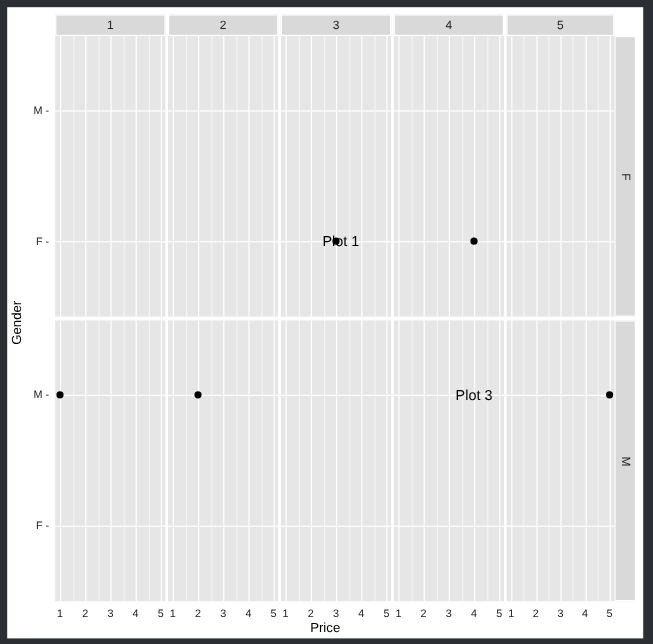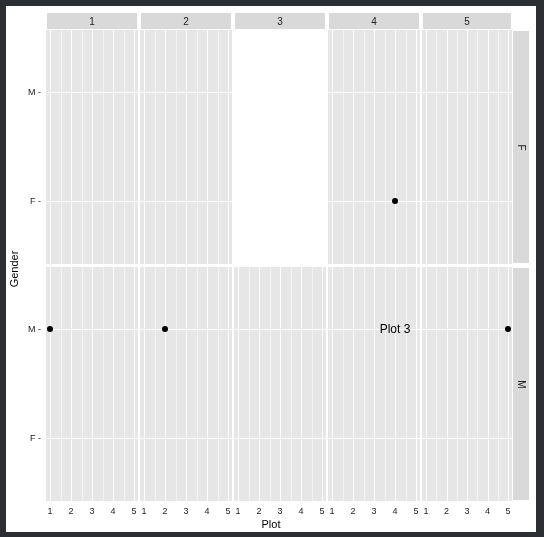--- a/index.html
+++ b/index.html
@@ -28,21 +28,21 @@
   .panel-gap-h{position:absolute;height:3px;background:#fff}
   .point{position:absolute;width:6px;height:6px;border-radius:50%;background:#000;transform:translate(-50%,-50%)}
   .annot{position:absolute;font-size:12px;color:#000;transform:translate(-50%,-50%);white-space:nowrap}
 </style>
 </head>
 <body>
 
 <div class="stage">
   <div class="plot-frame">
 
-    <div class="axis-title-x">Plot</div>
+    <div class="axis-title-x">Price</div>
     <div class="axis-title-y">
         <span>Gender</span>
       </div>
 
     <div class="strip-top" style="left:40px;width:92px">
         <span>1</span>
       </div>
     <div class="strip-top" style="left:134px;width:92px">
         <span>2</span>
       </div>
@@ -86,20 +86,35 @@
         <div class="gridline-h" style="top:171px"></div>
       <div class="gridline-v" style="left:4px"></div>
         <div class="gridline-v minor" style="left:14.5px"></div>
         <div class="gridline-v" style="left:25px"></div>
         <div class="gridline-v minor" style="left:35.5px"></div>
         <div class="gridline-v" style="left:46px"></div>
         <div class="gridline-v minor" style="left:56.5px"></div>
         <div class="gridline-v" style="left:67px"></div>
         <div class="gridline-v minor" style="left:77.5px"></div>
         <div class="gridline-v" style="left:88px"></div>
+    </div>
+    <div class="panel" style="left:228px;top:24px;width:92px;height:234px">
+      <div class="gridline-h" style="top:62px"></div>
+        <div class="gridline-h" style="top:171px"></div>
+      <div class="gridline-v" style="left:4px"></div>
+        <div class="gridline-v minor" style="left:14.5px"></div>
+        <div class="gridline-v" style="left:25px"></div>
+        <div class="gridline-v minor" style="left:35.5px"></div>
+        <div class="gridline-v" style="left:46px"></div>
+        <div class="gridline-v minor" style="left:56.5px"></div>
+        <div class="gridline-v" style="left:67px"></div>
+        <div class="gridline-v minor" style="left:77.5px"></div>
+        <div class="gridline-v" style="left:88px"></div>
+      <div class="point" style="left:46px;top:171px"></div>
+      <div class="annot" style="left:50px;top:171px">Plot 1</div>
     </div>
     <div class="panel" style="left:322px;top:24px;width:92px;height:234px">
       <div class="gridline-h" style="top:62px"></div>
         <div class="gridline-h" style="top:171px"></div>
       <div class="gridline-v" style="left:4px"></div>
         <div class="gridline-v minor" style="left:14.5px"></div>
         <div class="gridline-v" style="left:25px"></div>
         <div class="gridline-v minor" style="left:35.5px"></div>
         <div class="gridline-v" style="left:46px"></div>
         <div class="gridline-v minor" style="left:56.5px"></div>

